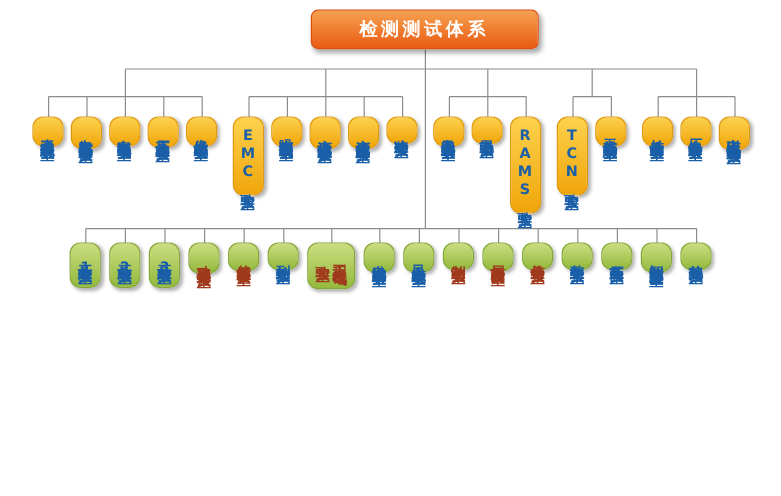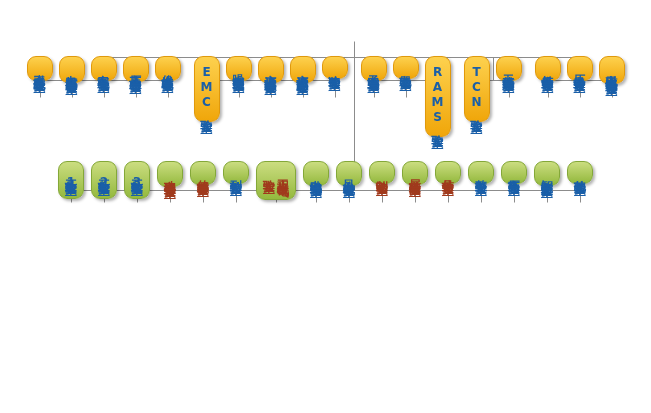--- a/index.html
+++ b/index.html
@@ -147,20 +147,25 @@
         <line x1="382" y1="190" x2="382" y2="202" stroke="#8C8C8C" stroke-width="1"></line>
         <line x1="415" y1="190" x2="415" y2="202" stroke="#8C8C8C" stroke-width="1"></line>
         <line x1="448" y1="190" x2="448" y2="202" stroke="#8C8C8C" stroke-width="1"></line>
         <line x1="481" y1="190" x2="481" y2="202" stroke="#8C8C8C" stroke-width="1"></line>
         <line x1="514" y1="190" x2="514" y2="202" stroke="#8C8C8C" stroke-width="1"></line>
         <line x1="547" y1="190" x2="547" y2="202" stroke="#8C8C8C" stroke-width="1"></line>
         <line x1="580" y1="190" x2="580" y2="202" stroke="#8C8C8C" stroke-width="1"></line>
       </g>
     </svg>
 
+  <div class="root-row">
+    <div class="root-box">
+      <span>检测测试体系</span>
+    </div>
+  </div>
 
   <div class="row1">
       <div class="group">
         <div class="vbox yellow">
           <span>牵引系统实验室</span>
         </div>
         <div class="vbox yellow">
           <span>电机与变压器实验室</span>
         </div>
         <div class="vbox yellow">

